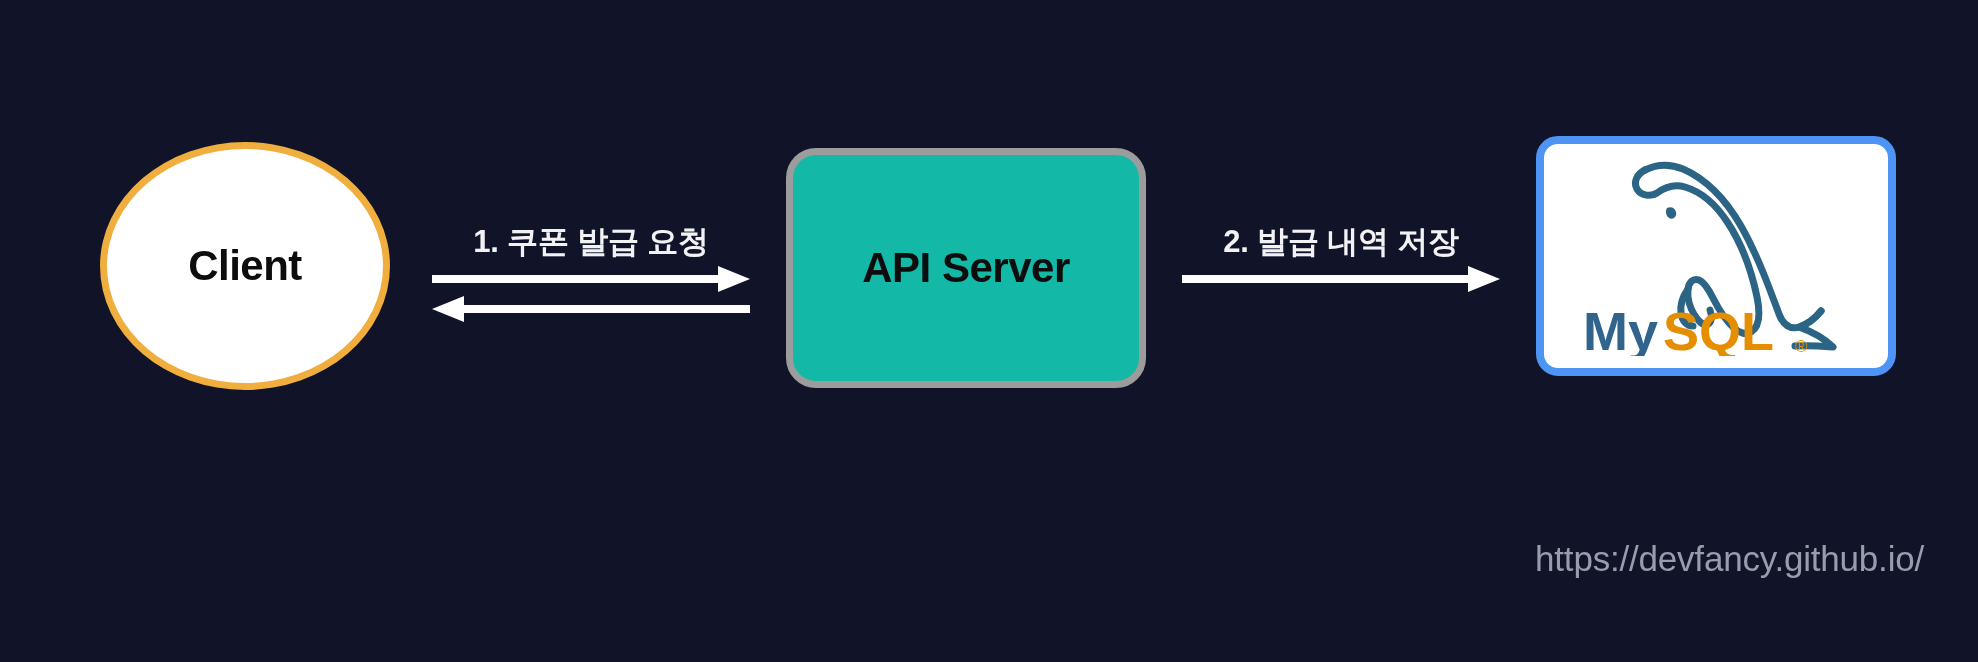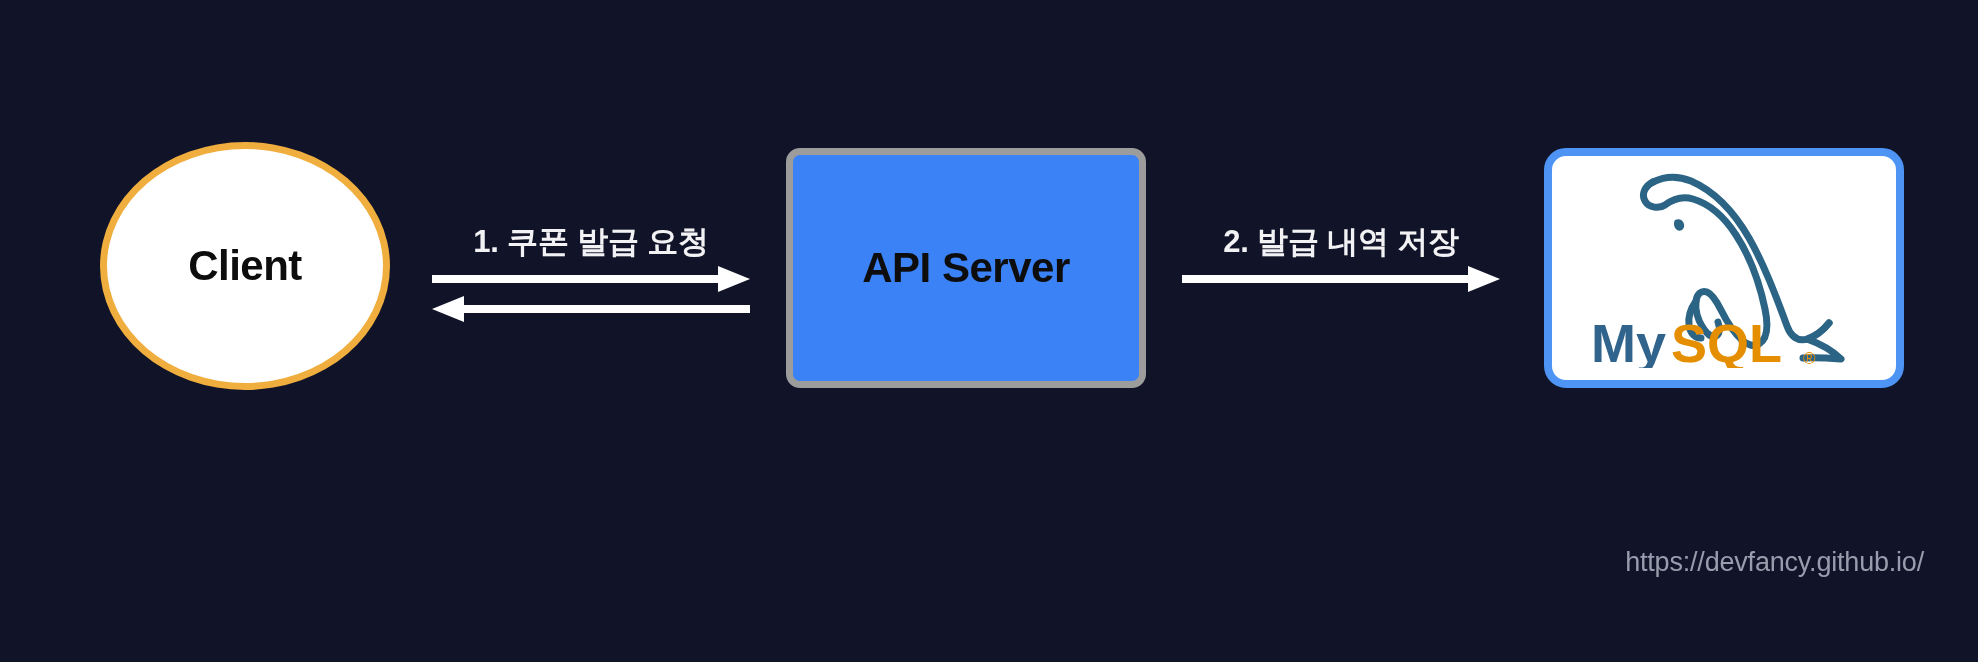--- a/index.html
+++ b/index.html
@@ -46,49 +46,48 @@
     line-height:1;
   }
 
   
   .api-node {
     position:absolute;
     left:786px;
     top:148px;
     width:360px;
     height:240px;
-    border-radius:14px;
-    background:#3b82f6;
+    border-radius:30px;
+    background:#14b8a6;
     border:7px solid #9c9c9c;
     display:flex;
     align-items:center;
     justify-content:center;
   }
   .api-label {
     font-size:42px;
     font-weight:700;
     color:#0d0d0d;
     letter-spacing:-0.5px;
     line-height:1;
   }
 
   
   .db-node {
     position:absolute;
     left:1536px;
-    top:148px;
+    top:136px;
     width:360px;
     height:240px;
     border-radius:22px;
     background:#ffffff;
     border:8px solid #4d94f5;
     display:flex;
     align-items:center;
     justify-content:center;
-    margin-left:8px;
   }
   .mysql-logo {
     display:block;
     width:290px;
     height:200px;
   }
 
   
   .arrow-group { position:absolute; }
 
@@ -120,21 +119,21 @@
   #arrow-2 { left:1182px; top:226px; width:318px; height:60px; }
   #arrow-2 .arrow-label { top:0px; }
   #arrow-2 .arrow-svg { position:absolute; top:40px; left:0; }
 
   
   .watermark {
     position:absolute;
     right:54px;
     bottom:86px;
     color:#9a9cad;
-    font-size:27px;
+    font-size:35px;
     font-weight:400;
     letter-spacing:-0.2px;
     line-height:1;
   }
 </style>
 </head>
 <body>
 
 <div id="canvas">
 

